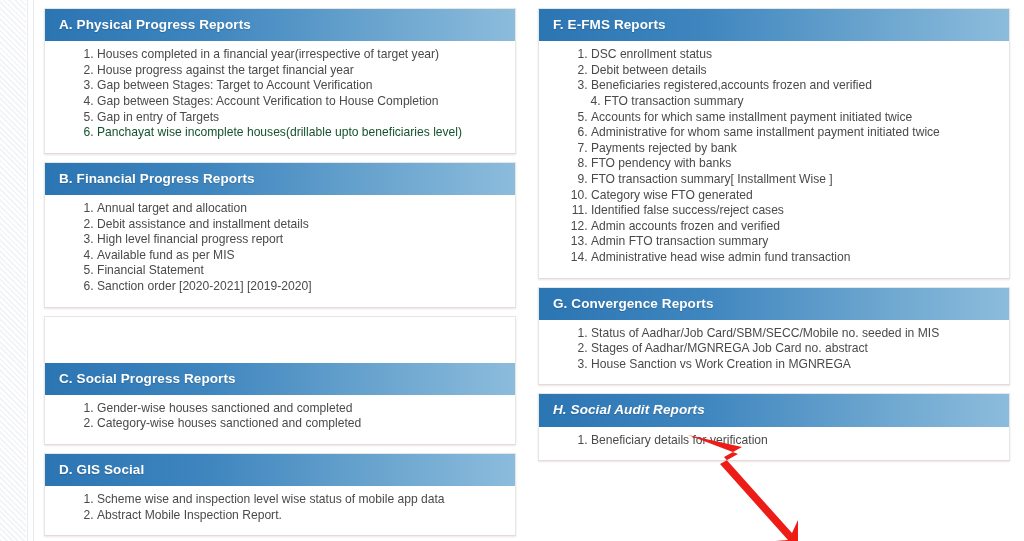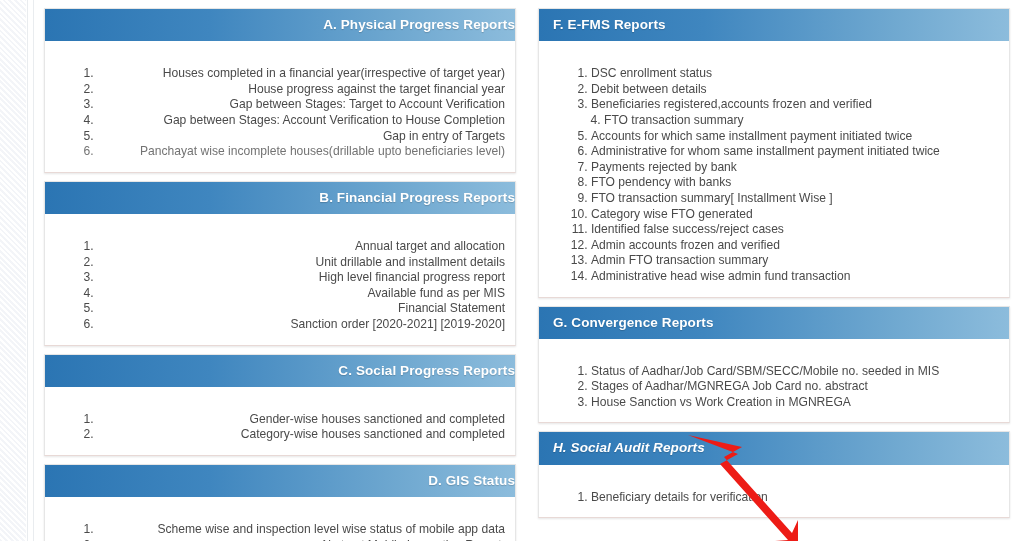--- a/index.html
+++ b/index.html
@@ -40,21 +40,21 @@
     gap: 22px;
     padding: 8px 14px 0 44px;
     box-sizing: border-box;
     height: 541px;
   }
   .column {
     display: flex;
     flex-direction: column;
     gap: 8px;
   }
-  .col-left  { width: 553px; text-align: right; }
+  .col-left  { width: 553px; }
   .col-right { width: 553px; }
 
   .card {
     background: #ffffff;
     border: 1px solid #e6e6e6;
     border-bottom-color: #e8d9d6;
     box-shadow: 0 1px 2px rgba(0,0,0,.10);
     overflow: hidden;
     flex: 0 0 auto;
   }
@@ -62,21 +62,21 @@
     background: linear-gradient(to right, #2b75b3 0%, #3f86bf 35%, #6fa8d0 75%, #8cbcdc 100%);
     color: #ffffff;
     font-size: 13.5px;
     font-weight: bold;
     letter-spacing: .1px;
     padding: 8px 0 8px 14px;
     line-height: 1.2;
     text-shadow: 0 1px 1px rgba(0,0,0,.18);
   }
   .card-body {
-    padding: 25px 10px 12px 10px;
+    padding: 6px 10px 12px 10px;
     background: #fff;
   }
   ol.report-list {
     margin: 0;
     padding: 0 0 0 42px;
     list-style: decimal;
     color: #4a4a4a;
   }
   ol.report-list li {
     font-size: 12.1px;
@@ -109,48 +109,48 @@
   <div class="column col-left">
       <section class="card">
         <div class="card-header" style="background: linear-gradient(to right, rgb(43, 117, 179) 0%, rgb(63, 134, 191) 35%, rgb(111, 168, 208) 75%, rgb(140, 188, 220) 100%);">A. Physical Progress Reports</div>
         <div class="card-body">
           <ol class="report-list">
             <li style="color: rgb(74, 74, 74);"><span>Houses completed in a financial year(irrespective of target year)</span></li>
             <li style="color: rgb(74, 74, 74);"><span>House progress against the target financial year</span></li>
             <li style="color: rgb(74, 74, 74);"><span>Gap between Stages: Target to Account Verification</span></li>
             <li style="color: rgb(74, 74, 74);"><span>Gap between Stages: Account Verification to House Completion</span></li>
             <li style="color: rgb(74, 74, 74);"><span>Gap in entry of Targets</span></li>
-            <li style="color: #737373;"><span>Panchayat wise incomplete houses(drillable upto beneficiaries level)</span></li>
+            <li style="color: #14532d;"><span>Panchayat wise incomplete houses(drillable upto beneficiaries level)</span></li>
           </ol>
         </div>
       </section>
       <section class="card">
         <div class="card-header" style="background: linear-gradient(to right, rgb(43, 117, 179) 0%, rgb(63, 134, 191) 35%, rgb(111, 168, 208) 75%, rgb(140, 188, 220) 100%);">B. Financial Progress Reports</div>
         <div class="card-body">
           <ol class="report-list">
             <li style="color: rgb(74, 74, 74);"><span>Annual target and allocation</span></li>
-            <li style="color: rgb(74, 74, 74);"><span>Unit drillable and installment details</span></li>
+            <li style="color: rgb(74, 74, 74);"><span>Debit assistance and installment details</span></li>
             <li style="color: rgb(74, 74, 74);"><span>High level financial progress report</span></li>
             <li style="color: rgb(74, 74, 74);"><span>Available fund as per MIS</span></li>
             <li style="color: rgb(74, 74, 74);"><span>Financial Statement</span></li>
             <li style="color: rgb(74, 74, 74);"><span>Sanction order [2020-2021] [2019-2020]</span></li>
           </ol>
         </div>
       </section>
       <section class="card">
-        <div class="card-header" style="background: linear-gradient(to right, rgb(43, 117, 179) 0%, rgb(63, 134, 191) 35%, rgb(111, 168, 208) 75%, rgb(140, 188, 220) 100%);">C. Social Progress Reports</div>
+        <div class="card-header" style="background: linear-gradient(to right, rgb(43, 117, 179) 0%, rgb(63, 134, 191) 35%, rgb(111, 168, 208) 75%, rgb(140, 188, 220) 100%); margin-top: 46px;">C. Social Progress Reports</div>
         <div class="card-body">
           <ol class="report-list">
             <li style="color: rgb(74, 74, 74);"><span>Gender-wise houses sanctioned and completed</span></li>
             <li style="color: rgb(74, 74, 74);"><span>Category-wise houses sanctioned and completed</span></li>
           </ol>
         </div>
       </section>
       <section class="card">
-        <div class="card-header" style="background: linear-gradient(to right, rgb(43, 117, 179) 0%, rgb(63, 134, 191) 35%, rgb(111, 168, 208) 75%, rgb(140, 188, 220) 100%);">D. GIS Status</div>
+        <div class="card-header" style="background: linear-gradient(to right, rgb(43, 117, 179) 0%, rgb(63, 134, 191) 35%, rgb(111, 168, 208) 75%, rgb(140, 188, 220) 100%);">D. GIS Social</div>
         <div class="card-body">
           <ol class="report-list">
             <li style="color: rgb(74, 74, 74);"><span>Scheme wise and inspection level wise status of mobile app data</span></li>
             <li style="color: rgb(74, 74, 74);"><span>Abstract Mobile Inspection Report.</span></li>
           </ol>
         </div>
       </section>
       <section class="card">
         <div class="card-header" style="background: linear-gradient(to right, rgb(43, 117, 179) 0%, rgb(63, 134, 191) 35%, rgb(111, 168, 208) 75%, rgb(140, 188, 220) 100%);">E. SECC Reports</div>
       </section>

